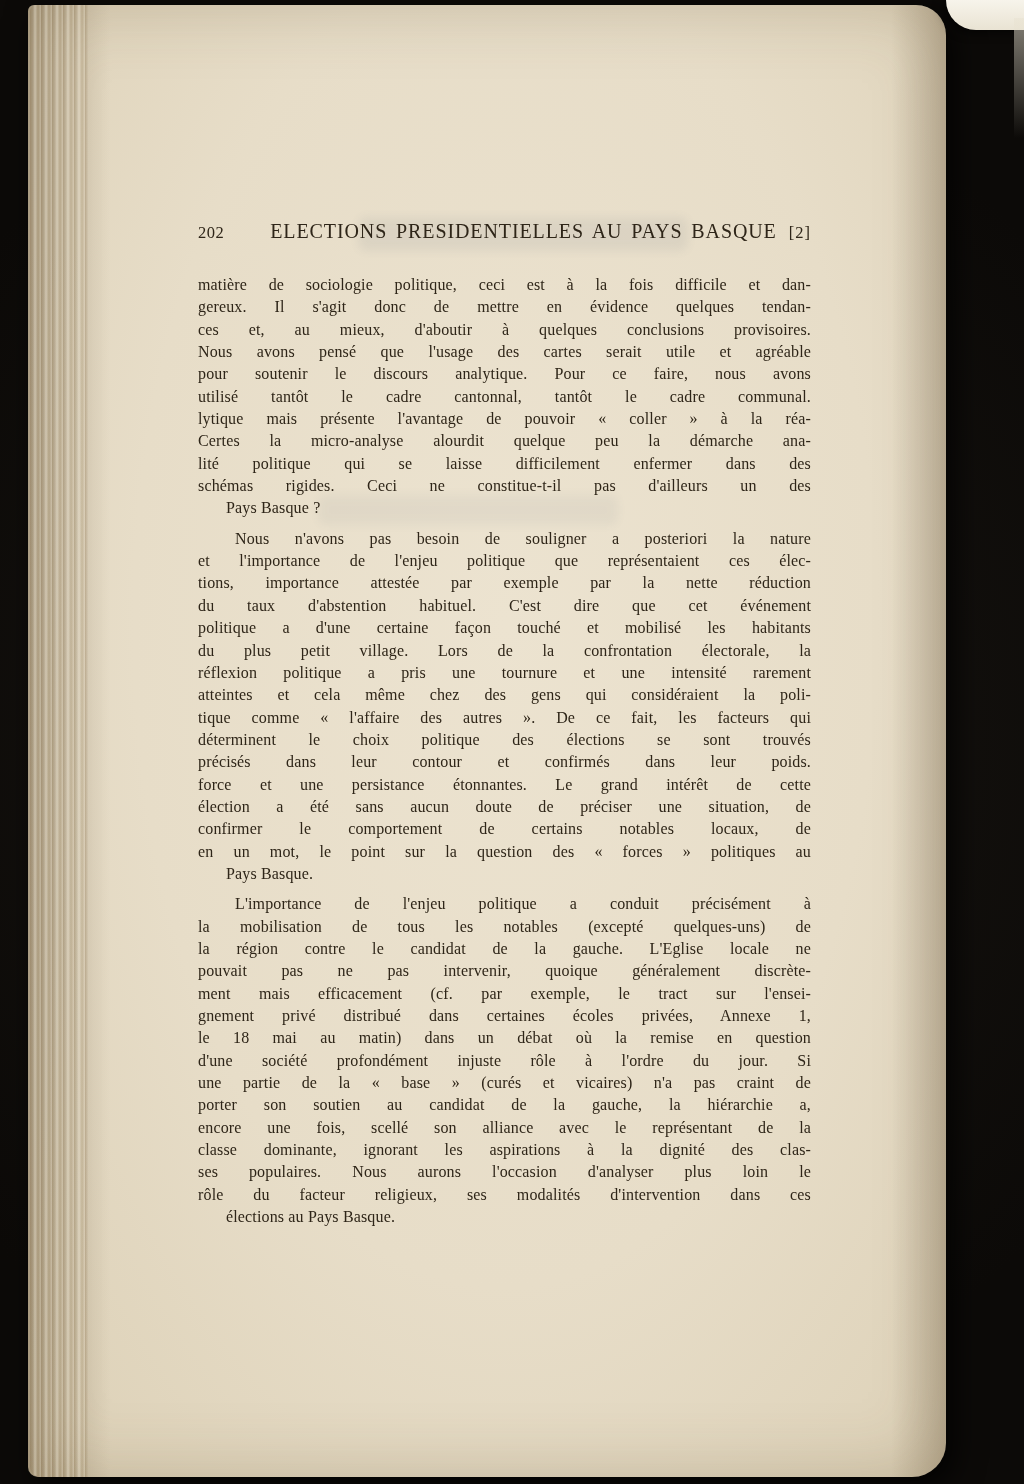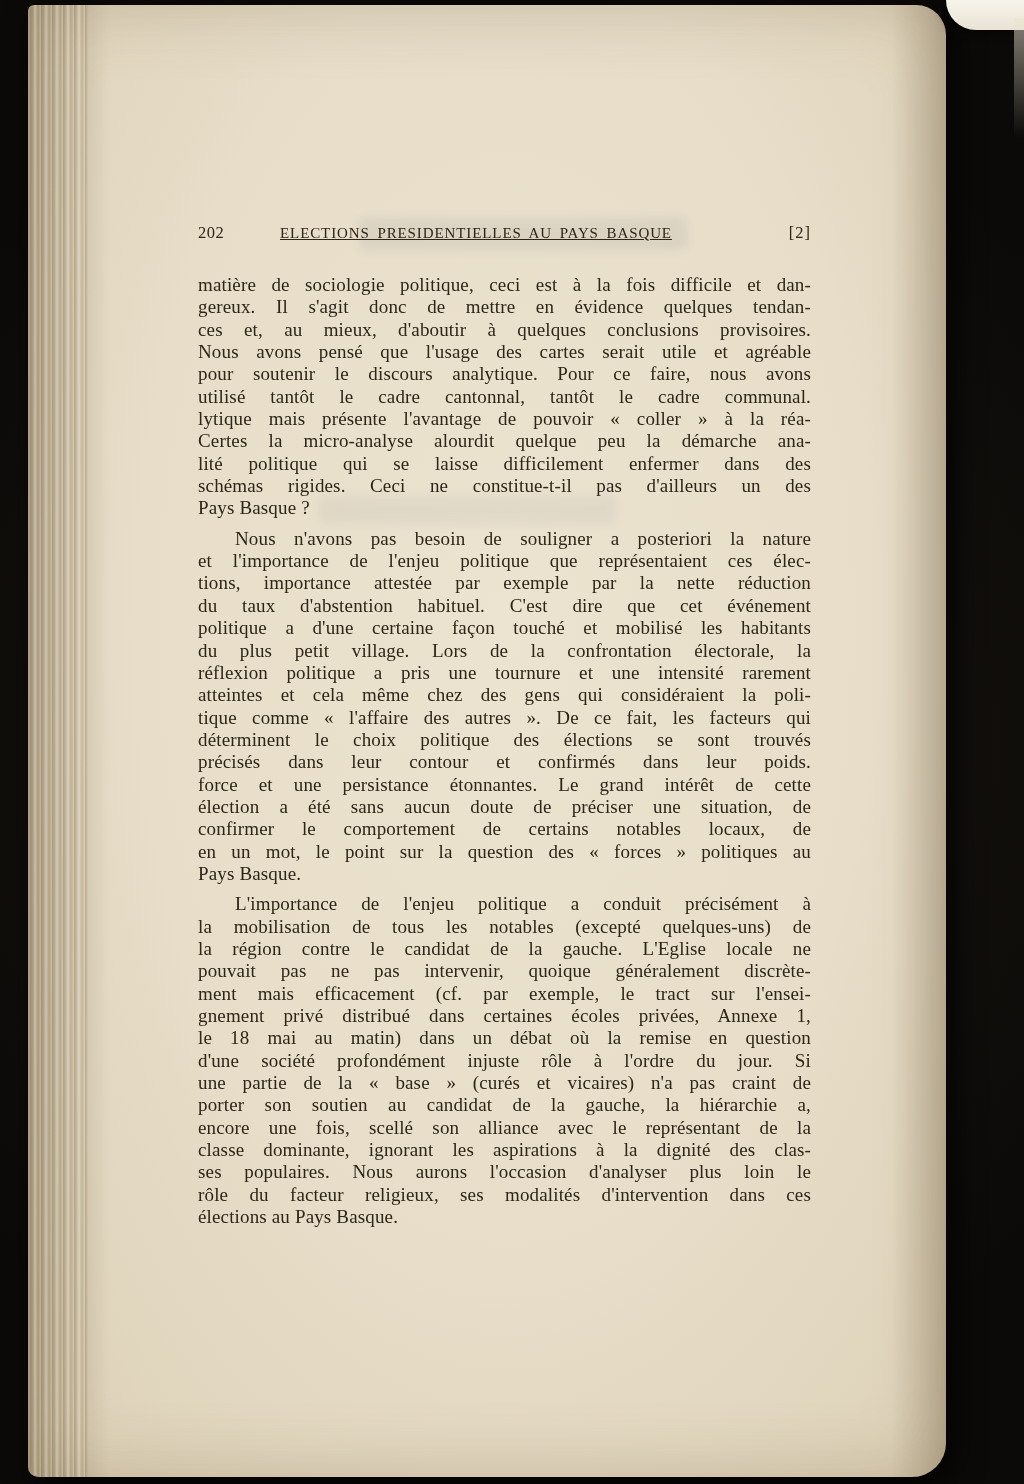--- a/index.html
+++ b/index.html
@@ -107,42 +107,42 @@
   }
   .header .pgnum {
     width: 82px;
     letter-spacing: 0.5px;
     margin-top: 20px;
   }
   .header .title {
     flex: 1;
     text-align: left;
     letter-spacing: 0.9px;
-    font-size: 15px;
+    font-size: 20px;
     word-spacing: 3px;
-    text-decoration: underline;
   }
   .header .colref {
     margin-left: 12px;
     letter-spacing: 1px;
   }
   .body-text {
-    font-size: 19px;
+    font-size: 16px;
     line-height: 22.35px;
     letter-spacing: 0.15px;
   }
   .para { margin: 0; }
   .para + .para { margin-top: 8px; }
   .line {
     text-align: justify;
     text-align-last: justify;
     white-space: normal;
   }
   .line.last {
     text-align-last: left;
+    margin-left: 28px;
   }
   .para.indent .line:first-child {
     text-indent: 37px;
   }
 </style>
 </head>
 <body>
 
 <div class="scan">
 

